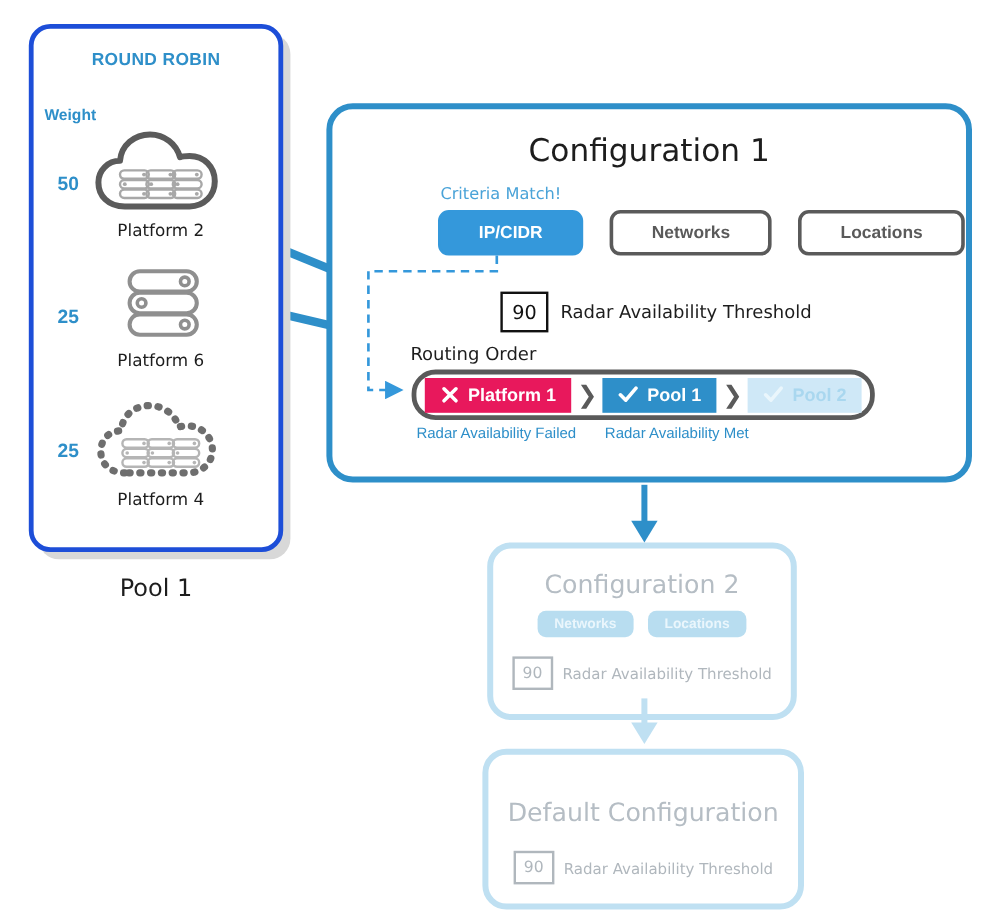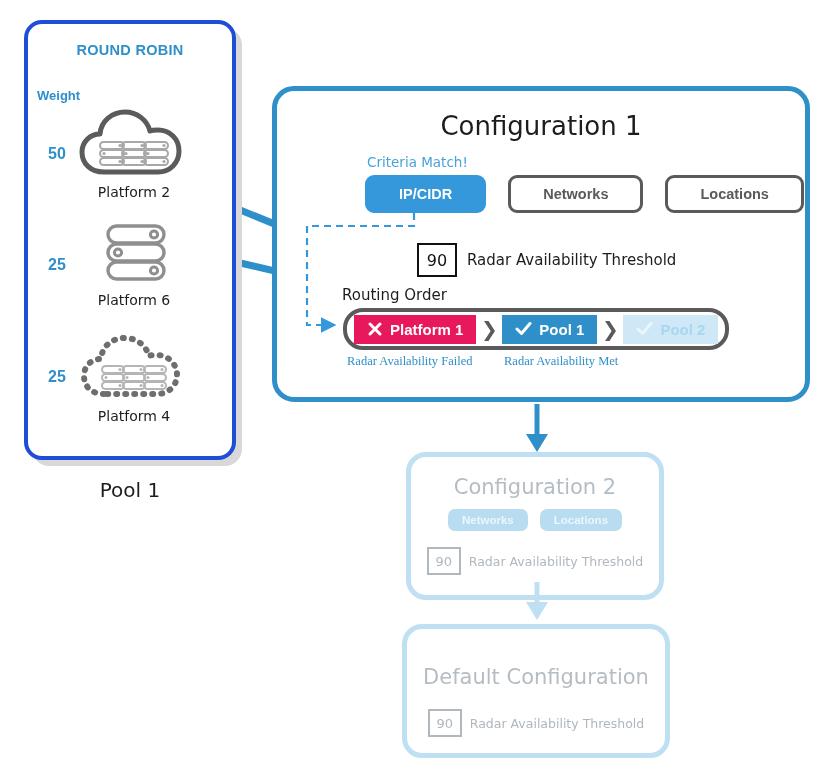--- a/index.html
+++ b/index.html
@@ -170,21 +170,21 @@
   .chev {
     width: 22px; text-align: center;
     color: #5a5a5a; font-size: 20px; font-weight: bold;
     font-family: "DejaVu Sans", sans-serif;
   }
   .status-row { position: absolute; left: 70px; top: 263px; }
   .status-note {
     position: absolute;
     color: #2e8fc9;
     font-size: 12.5px;
-    font-family: Liberation Serif, serif;
+    font-family: Liberation Sans, sans-serif;
     white-space: nowrap;
   }
 
   
   .faded-cfg {
     position: absolute;
     border: 5px solid #bfe0f2;
     border-radius: 20px;
     background: #ffffff;
     box-sizing: border-box;

